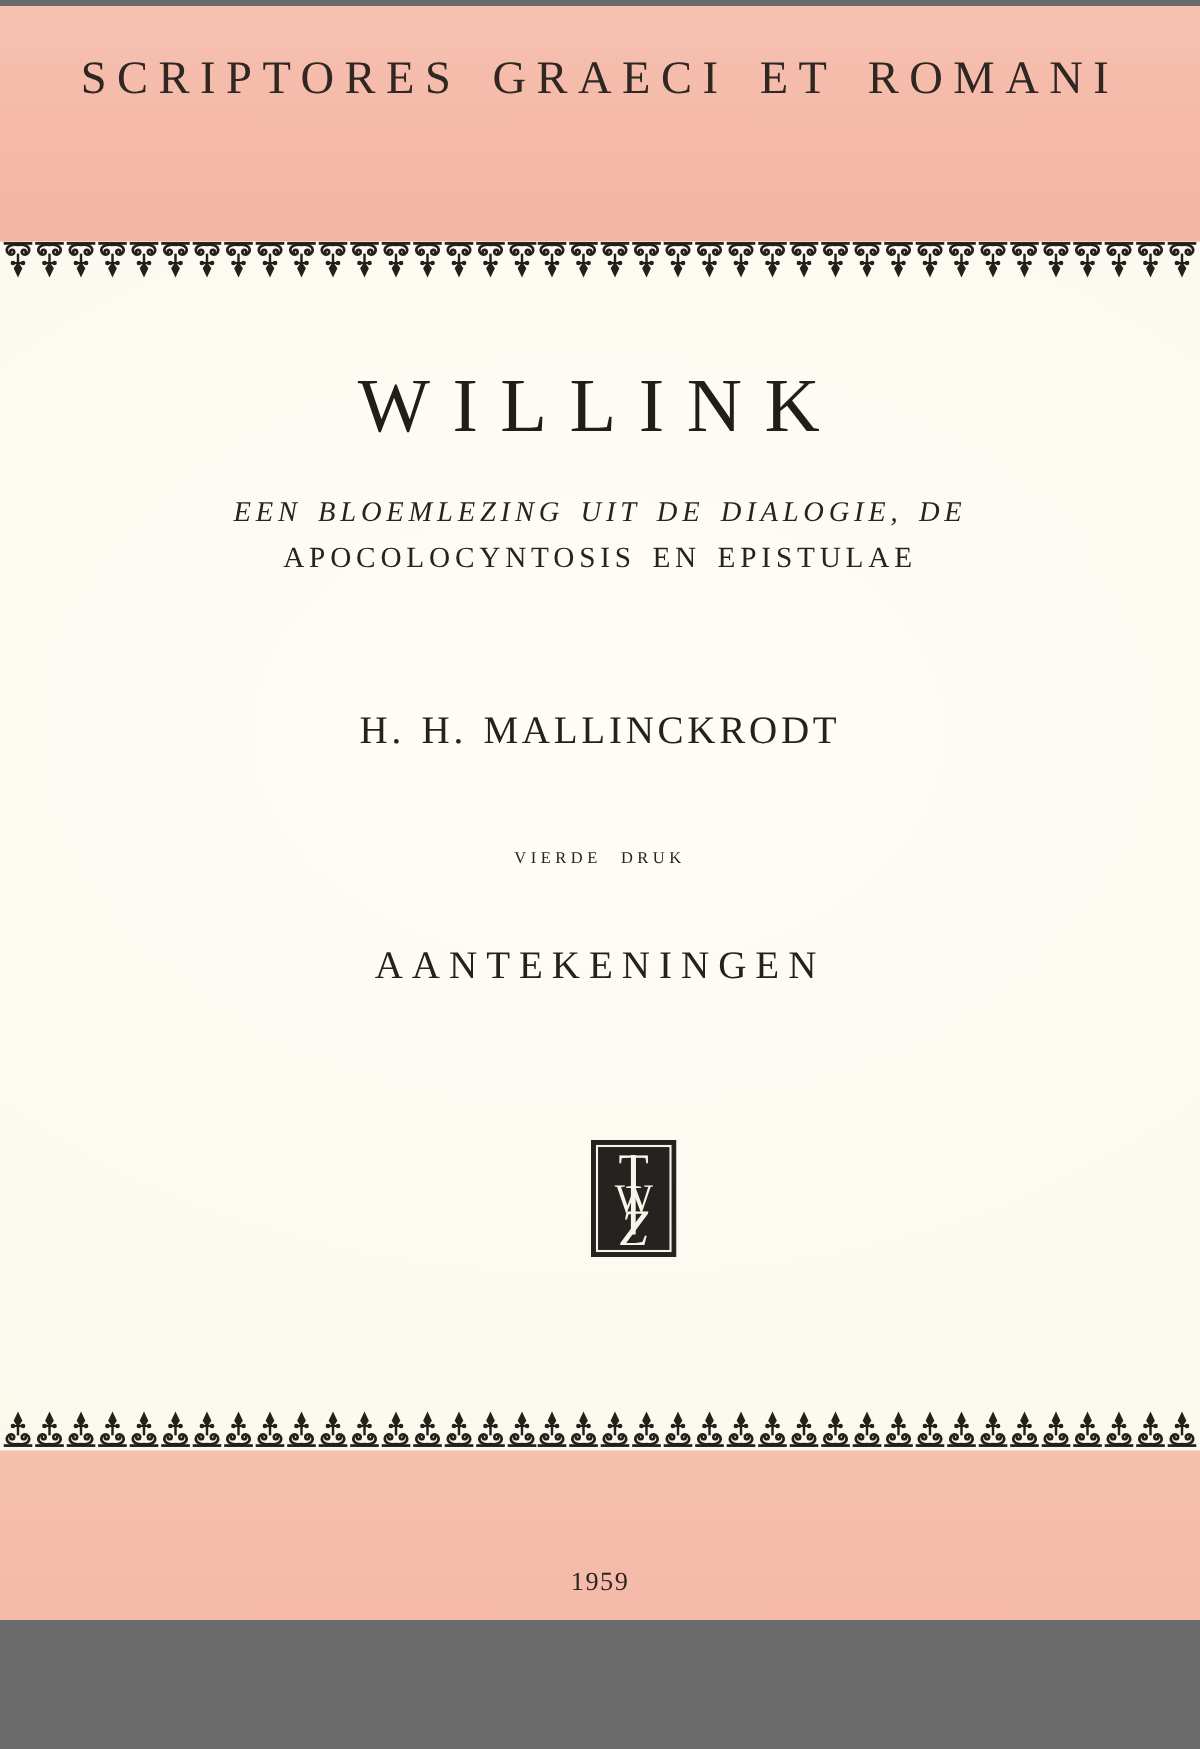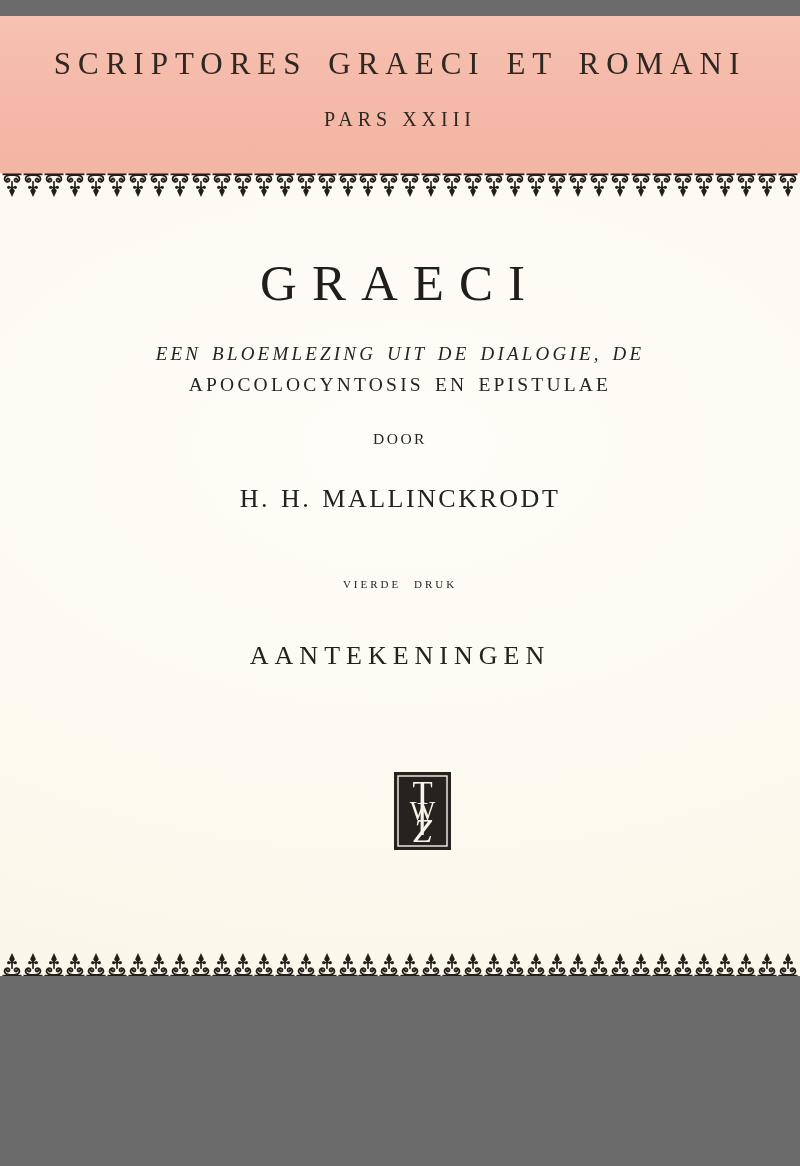--- a/index.html
+++ b/index.html
@@ -1,17 +1,17 @@
 <!DOCTYPE html>
 <html><head>
 <meta charset="utf-8">
 <style>
   html,body { margin:0; padding:0; background:#6b6b6b; }
   .page {
-    position:relative; width:800px; height:960px; margin:16px auto;
+    position:relative; width:800px; height:1076px; margin:4px auto;
     background:
       radial-gradient(ellipse 120% 60% at 50% 45%, #fefdf7 0%, #fcfaf0 60%, #faf6e9 100%);
     overflow:hidden;
     font-family:"Liberation Serif", serif;
     color:#282320;
   }
   .band-top {
     position:absolute; top:0; left:0; width:100%; height:157px;
     background:linear-gradient(180deg, #f7c2b2 0%, #f5bbab 35%, #f3b5a4 100%);
   }
@@ -42,21 +42,20 @@
 </style>
 </head>
 <body>
 
 <div class="page">
 
   <div class="band-top"></div>
   <div class="band-bottom"></div>
 
   <div class="txt series-title">SCRIPTORES GRAECI ET ROMANI</div>
-  <div class="txt series-part">PARS XXIII</div>
 
   <div class="orn-row top">
       <svg width="20" height="30" viewBox="0 0 22 30">
     <g fill="#241f1a">
       <rect x="0.5" y="0" width="21" height="2"></rect>
       <path fill="none" stroke="#241f1a" stroke-width="2" stroke-linecap="round" d="M10.5,2 C6.2,1.6 2.6,3.2 2.8,6.1 C3,8.7 5.6,9.9 7.3,8.9 C8.7,8.1 8.5,6 7,5.7 C5.9,5.5 5.1,6.3 5.4,7.3"></path>
       <path fill="none" stroke="#241f1a" stroke-width="2" stroke-linecap="round" d="M11.5,2 C15.8,1.6 19.4,3.2 19.2,6.1 C19,8.7 16.4,9.9 14.7,8.9 C13.3,8.1 13.5,6 15,5.7 C16.1,5.5 16.9,6.3 16.6,7.3"></path>
       <rect x="10.1" y="8.5" width="1.8" height="7"></rect>
       <rect x="7.6" y="14.6" width="6.8" height="1.6"></rect>
       <circle cx="7.3" cy="15.4" r="1.7"></circle>
@@ -503,24 +502,23 @@
       <path fill="none" stroke="#241f1a" stroke-width="2" stroke-linecap="round" d="M11.5,2 C15.8,1.6 19.4,3.2 19.2,6.1 C19,8.7 16.4,9.9 14.7,8.9 C13.3,8.1 13.5,6 15,5.7 C16.1,5.5 16.9,6.3 16.6,7.3"></path>
       <rect x="10.1" y="8.5" width="1.8" height="7"></rect>
       <rect x="7.6" y="14.6" width="6.8" height="1.6"></rect>
       <circle cx="7.3" cy="15.4" r="1.7"></circle>
       <circle cx="14.7" cy="15.4" r="1.7"></circle>
       <path d="M11,14.5 L14.2,19.2 L11,26 L7.8,19.2 Z"></path>
     </g>
   </svg>
     </div>
 
-  <div class="txt main-title">GRAECI</div>
+  <div class="txt main-title">WILLINK</div>
   <div class="txt subtitle-1">EEN BLOEMLEZING UIT DE DIALOGIE, DE</div>
   <div class="txt subtitle-2">APOCOLOCYNTOSIS EN EPISTULAE</div>
-  <div class="txt byline">DOOR</div>
   <div class="txt author">H. H. MALLINCKRODT</div>
   <div class="txt edition">VIERDE DRUK</div>
   <div class="txt volume-type">AANTEKENINGEN</div>
 
   <div class="logo-wrap">
     <svg width="57" height="78" viewBox="0 0 57 78">
       <rect x="0" y="0" width="57" height="78" fill="#262220"></rect>
       <rect x="4" y="4" width="49" height="70" fill="none" stroke="#f7f4ea" stroke-width="1.4"></rect>
       <rect x="26.6" y="10" width="3.2" height="53" fill="#f7f4ea"></rect>
       <text x="28.5" y="32" font-size="33" fill="#f7f4ea" text-anchor="middle" font-family="Liberation Serif, serif">T</text>

